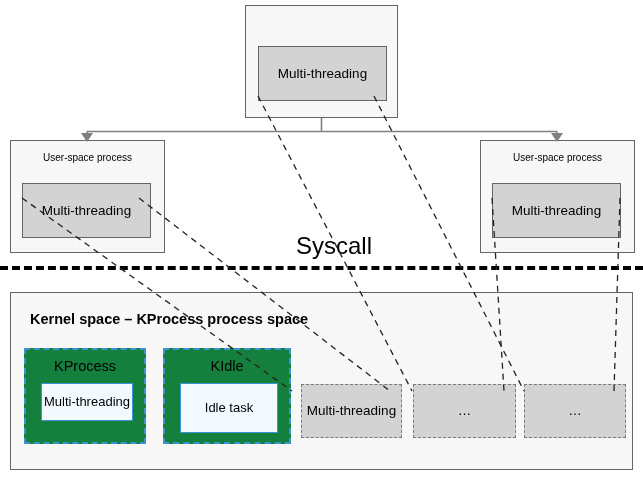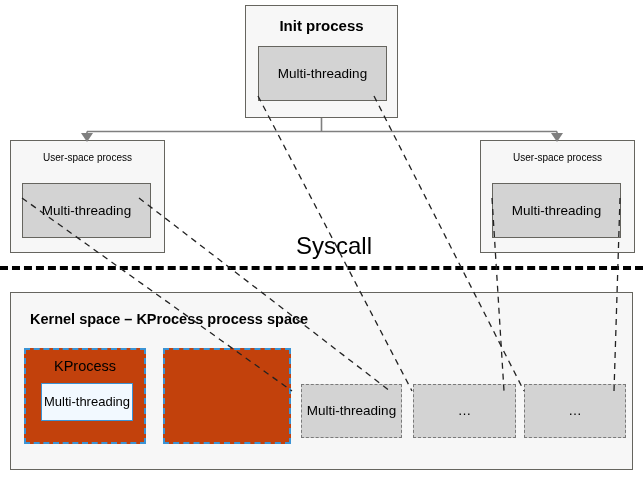--- a/index.html
+++ b/index.html
@@ -70,21 +70,21 @@
   }
   .kernel-title {
     position: absolute;
     color: #000000;
     font-size: 14.5px;
     font-weight: bold;
     white-space: nowrap;
   }
   
   .kproc-box {
-    background: #c2410c;
+    background: #15803d;
     border: 2px dashed #3b93d4;
   }
   .kproc-title {
     position: absolute;
     left: 0;
     right: 0;
     text-align: center;
     color: #000000;
     font-size: 14.5px;
     white-space: nowrap;
@@ -121,21 +121,20 @@
     height: 486px;
     pointer-events: none;
   }
 </style>
 </head>
 <body>
 
 <div id="canvas">
 
   <div class="box proc-box" style="left:245px; top:5px; width:153px; height:113px;">
-    <div class="proc-title bold" style="top:12px;">Init process</div>
     <div class="box mt-box" style="left:12px; top:40px; width:129px; height:55px;">Multi-threading</div>
   </div>
 
   <div class="box proc-box" style="left:10px; top:140px; width:155px; height:113px;">
     <div class="proc-title" style="top:12px;">User-space process</div>
     <div class="box mt-box" style="left:11px; top:42px; width:129px; height:55px;">Multi-threading</div>
   </div>
 
   <div class="box proc-box" style="left:480px; top:140px; width:155px; height:113px;">
     <div class="proc-title" style="top:12px;">User-space process</div>
@@ -148,20 +147,22 @@
 
   <div class="box kernel-box" style="left:10px; top:292px; width:623px; height:178px;">
     <div class="kernel-title" style="left:19px; top:18px;">Kernel space – KProcess process space</div>
 
     <div class="box kproc-box" style="left:13px; top:55px; width:122px; height:96px;">
       <div class="kproc-title" style="top:8px;">KProcess</div>
       <div class="box kproc-inner" style="left:15px; top:33px; width:92px; height:38px;">Multi-​threading</div>
     </div>
 
     <div class="box kproc-box" style="left:152px; top:55px; width:128px; height:96px;">
+      <div class="kproc-title" style="top:8px;">KIdle</div>
+      <div class="box kproc-inner" style="left:15px; top:33px; width:98px; height:50px;">Idle task</div>
     </div>
 
     <div class="box kthread-box" style="left:290px; top:91px; width:101px; height:54px;">Multi-threading</div>
 
     <div class="box kthread-box" style="left:402px; top:91px; width:103px; height:54px;">…</div>
 
     <div class="box kthread-box" style="left:513px; top:91px; width:102px; height:54px;">…</div>
   </div>
 
   <svg class="overlay" viewBox="0 0 643 486" xmlns="http://www.w3.org/2000/svg">

